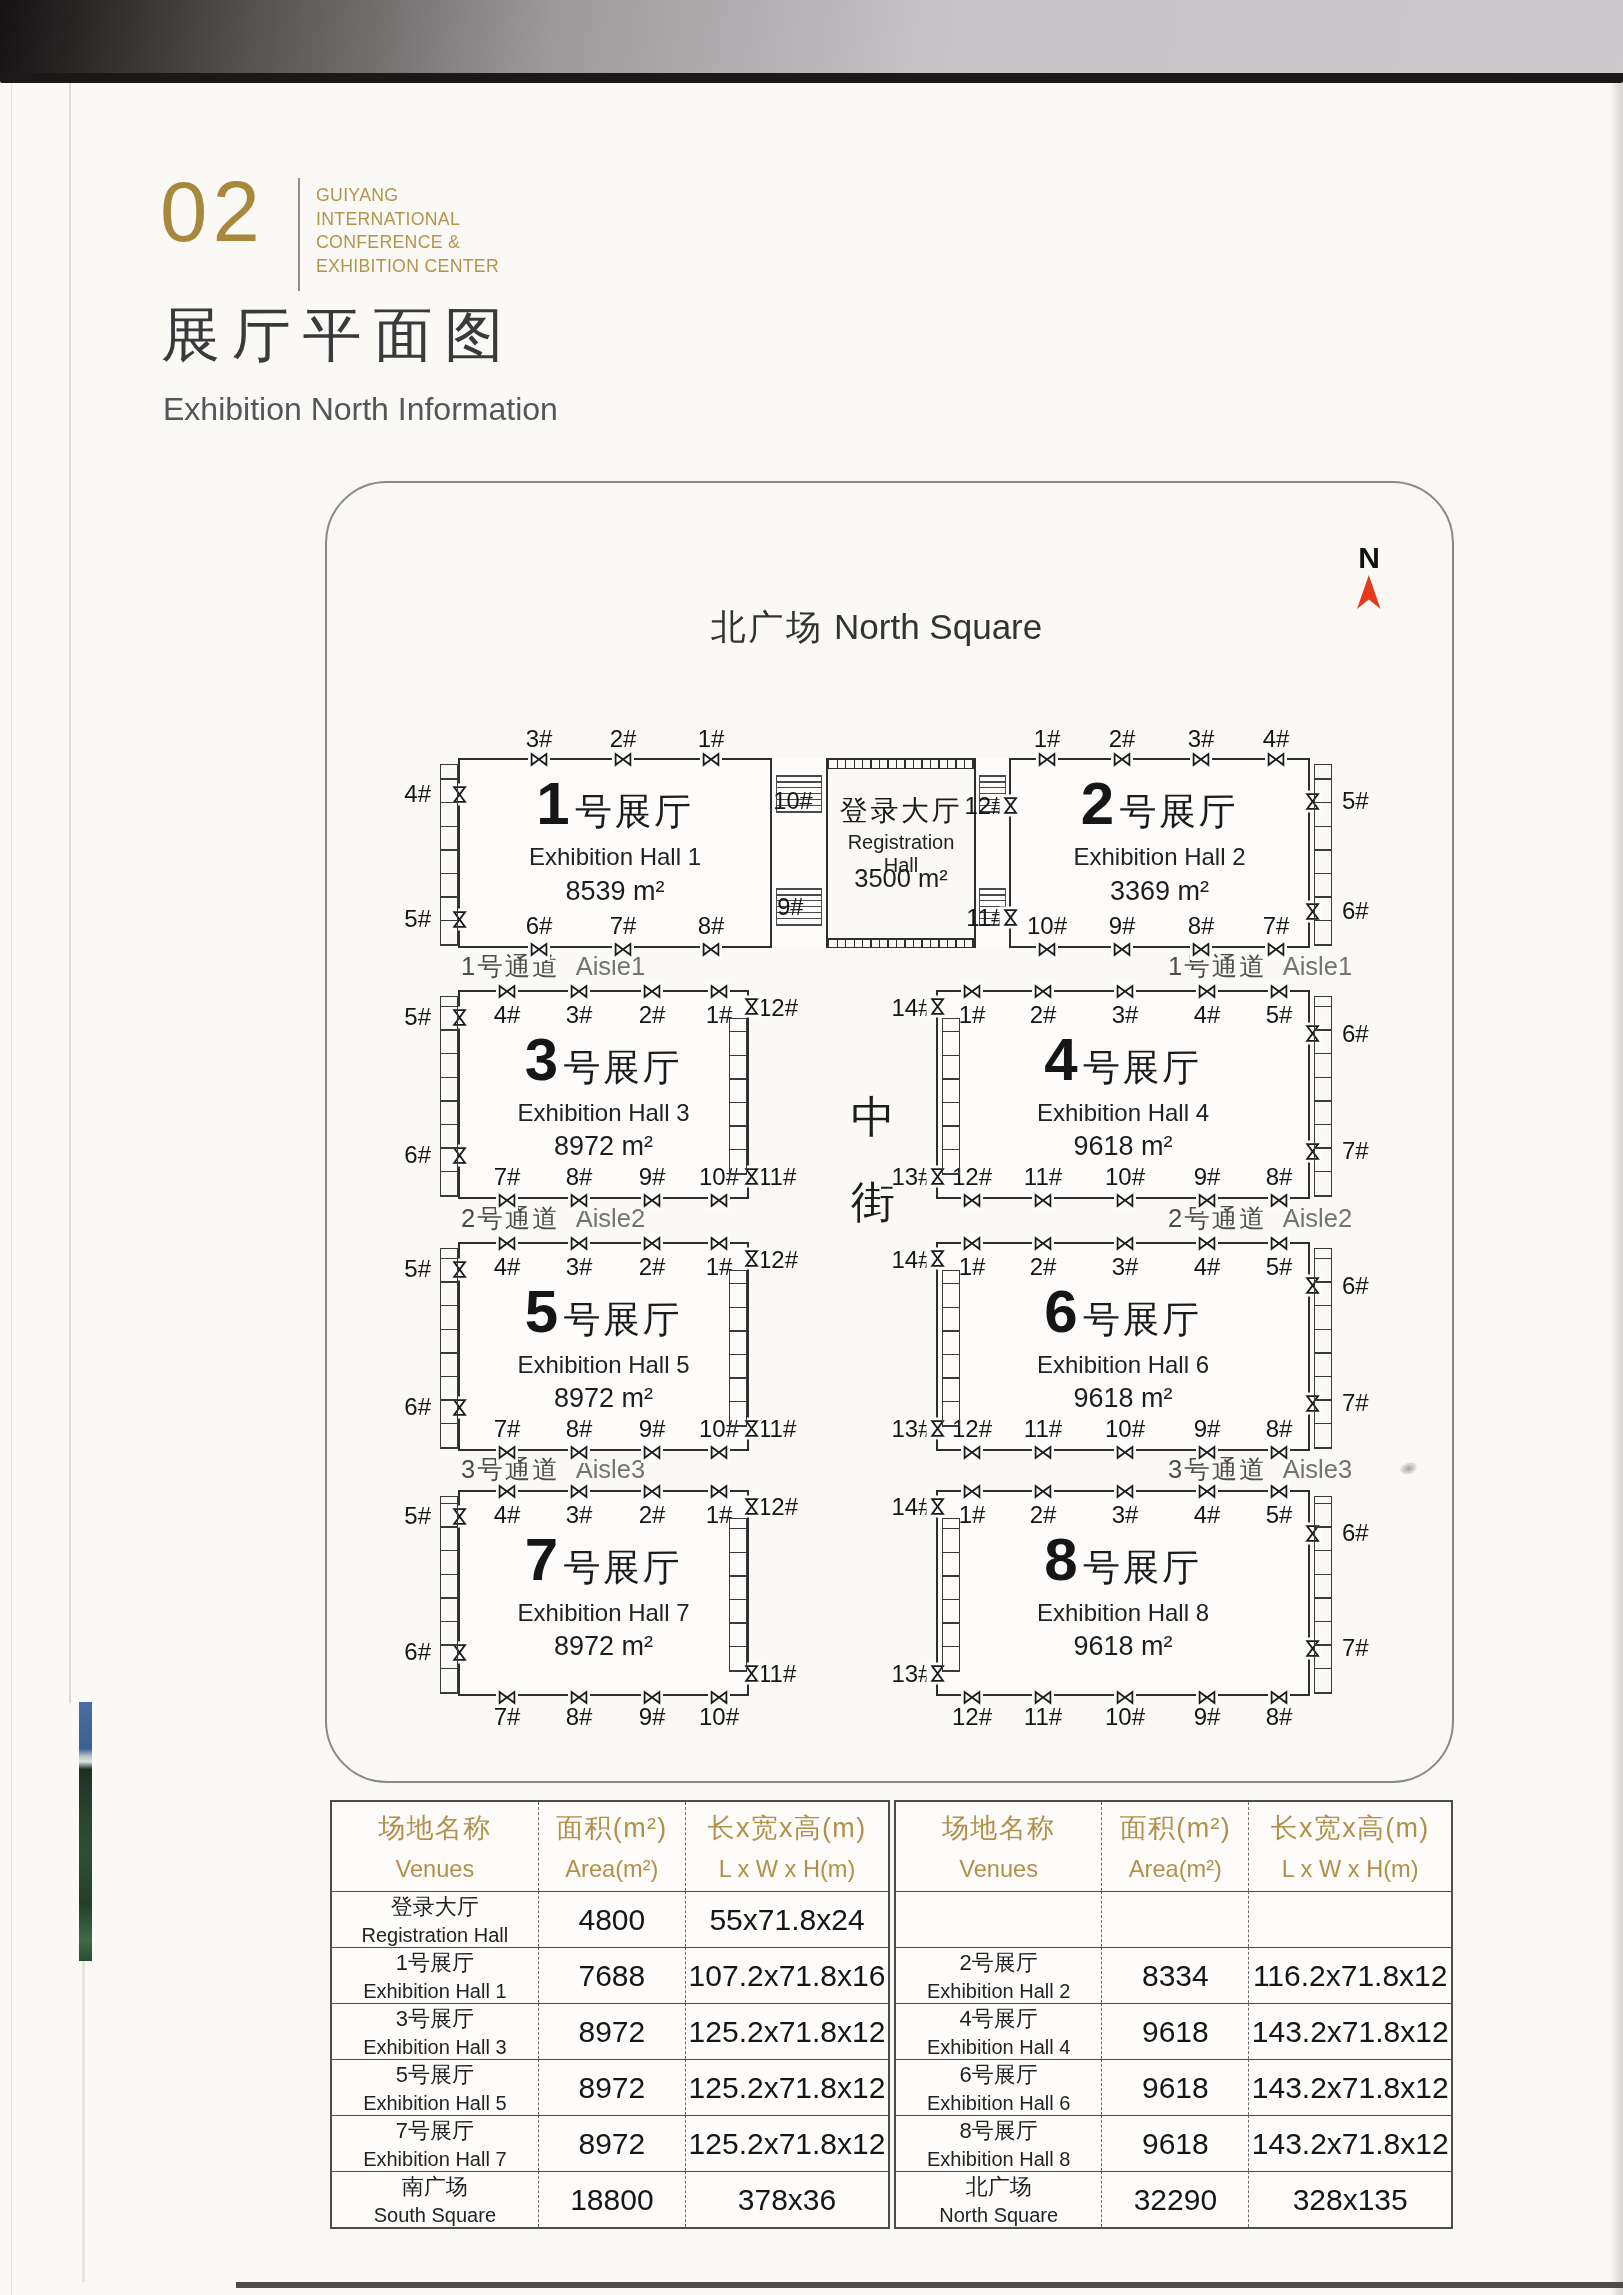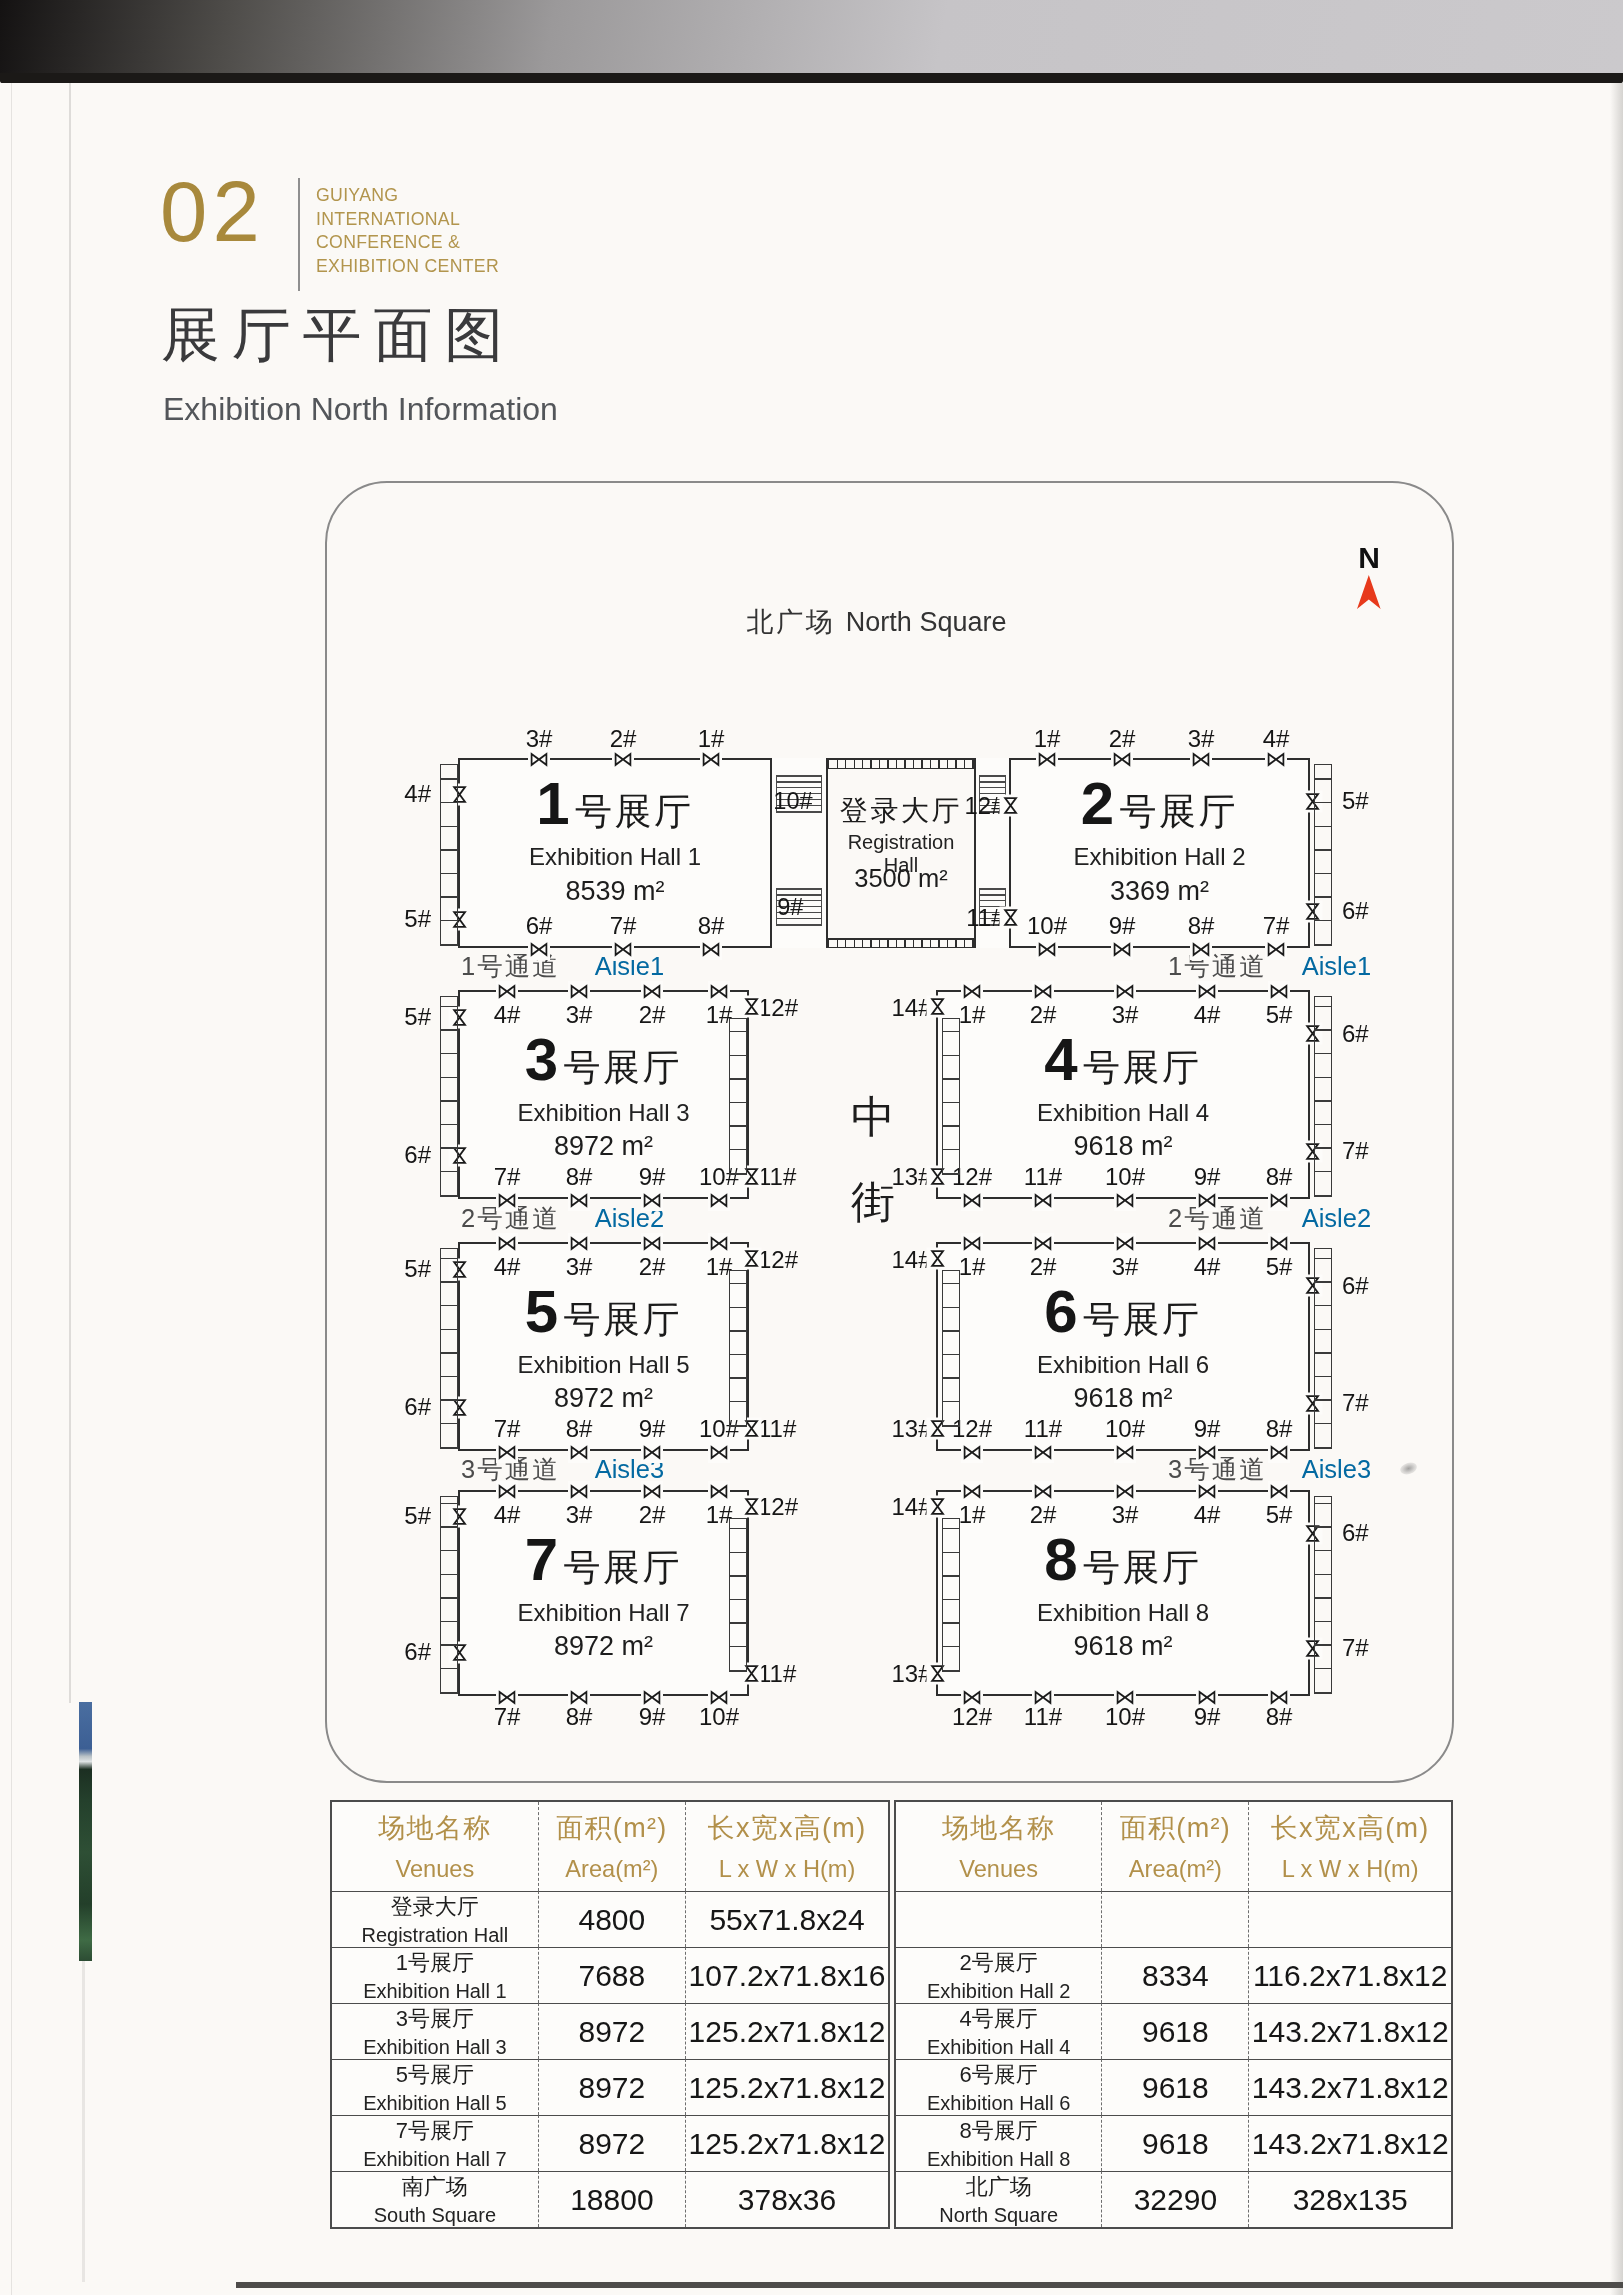--- a/index.html
+++ b/index.html
@@ -34,25 +34,25 @@
     color:#3a3a3c;letter-spacing:11.8px;}
   .title-en{position:absolute;left:163px;top:391px;font-size:32px;font-weight:400;color:#53565a;}
   
   .plan{position:absolute;left:325px;top:481px;width:1129px;height:1302px;
     border:2px solid #8a8a8a;border-radius:62px;box-sizing:border-box;}
   .plan *{box-sizing:border-box;}
   .compass-n{position:absolute;left:1019px;top:58px;width:46px;text-align:center;
     font-size:30px;font-weight:700;color:#111;}
   .compass-arrow{position:absolute;left:1030px;top:92px;width:23.6px;height:34px;background:#e73a1c;
     clip-path:polygon(50% 0%,100% 100%,50% 72%,0% 100%);}
-  .square-label{position:absolute;left:353px;width:393px;text-align:center;font-size:27px;color:#333;}
+  .square-label{position:absolute;left:353px;width:393px;text-align:center;font-size:35px;color:#333;}
   .square-label .zh{margin-right:10.5px;letter-spacing:2.6px;}
   .aisle{position:absolute;font-size:25.5px;color:#454545;white-space:nowrap;}
   .aisle .zh{letter-spacing:2px;color:#4c4c4c;}
-  .aisle .en{margin-left:35px;color:#0369a1;}
+  .aisle .en{margin-left:16px;color:#737373;}
   .street{position:absolute;left:518px;top:605px;width:56px;text-align:center;}
   .street span{display:block;font-size:44px;color:#1d1d1d;margin-bottom:26px;font-weight:500;}
   .hall{position:absolute;border:2px solid #2e2e2e;background:#fdfcfa;}
   .hall-title{position:absolute;left:0;right:0;display:flex;justify-content:center;align-items:baseline;gap:5.2px;}
   .hall-num{font-size:60px;font-weight:600;color:#161616;line-height:1;}
   .hall-zh{font-size:37px;font-weight:500;color:#1b1b1b;letter-spacing:2.6px;}
   .hall-en{position:absolute;left:0;right:0;text-align:center;font-size:24px;color:#222;}
   .hall-area{position:absolute;left:0;right:0;text-align:center;font-size:27px;color:#1d1d1d;}
   .gate-label{position:absolute;width:72px;margin-left:-36px;text-align:center;
     font-size:24px;font-weight:500;color:#161616;white-space:nowrap;}

